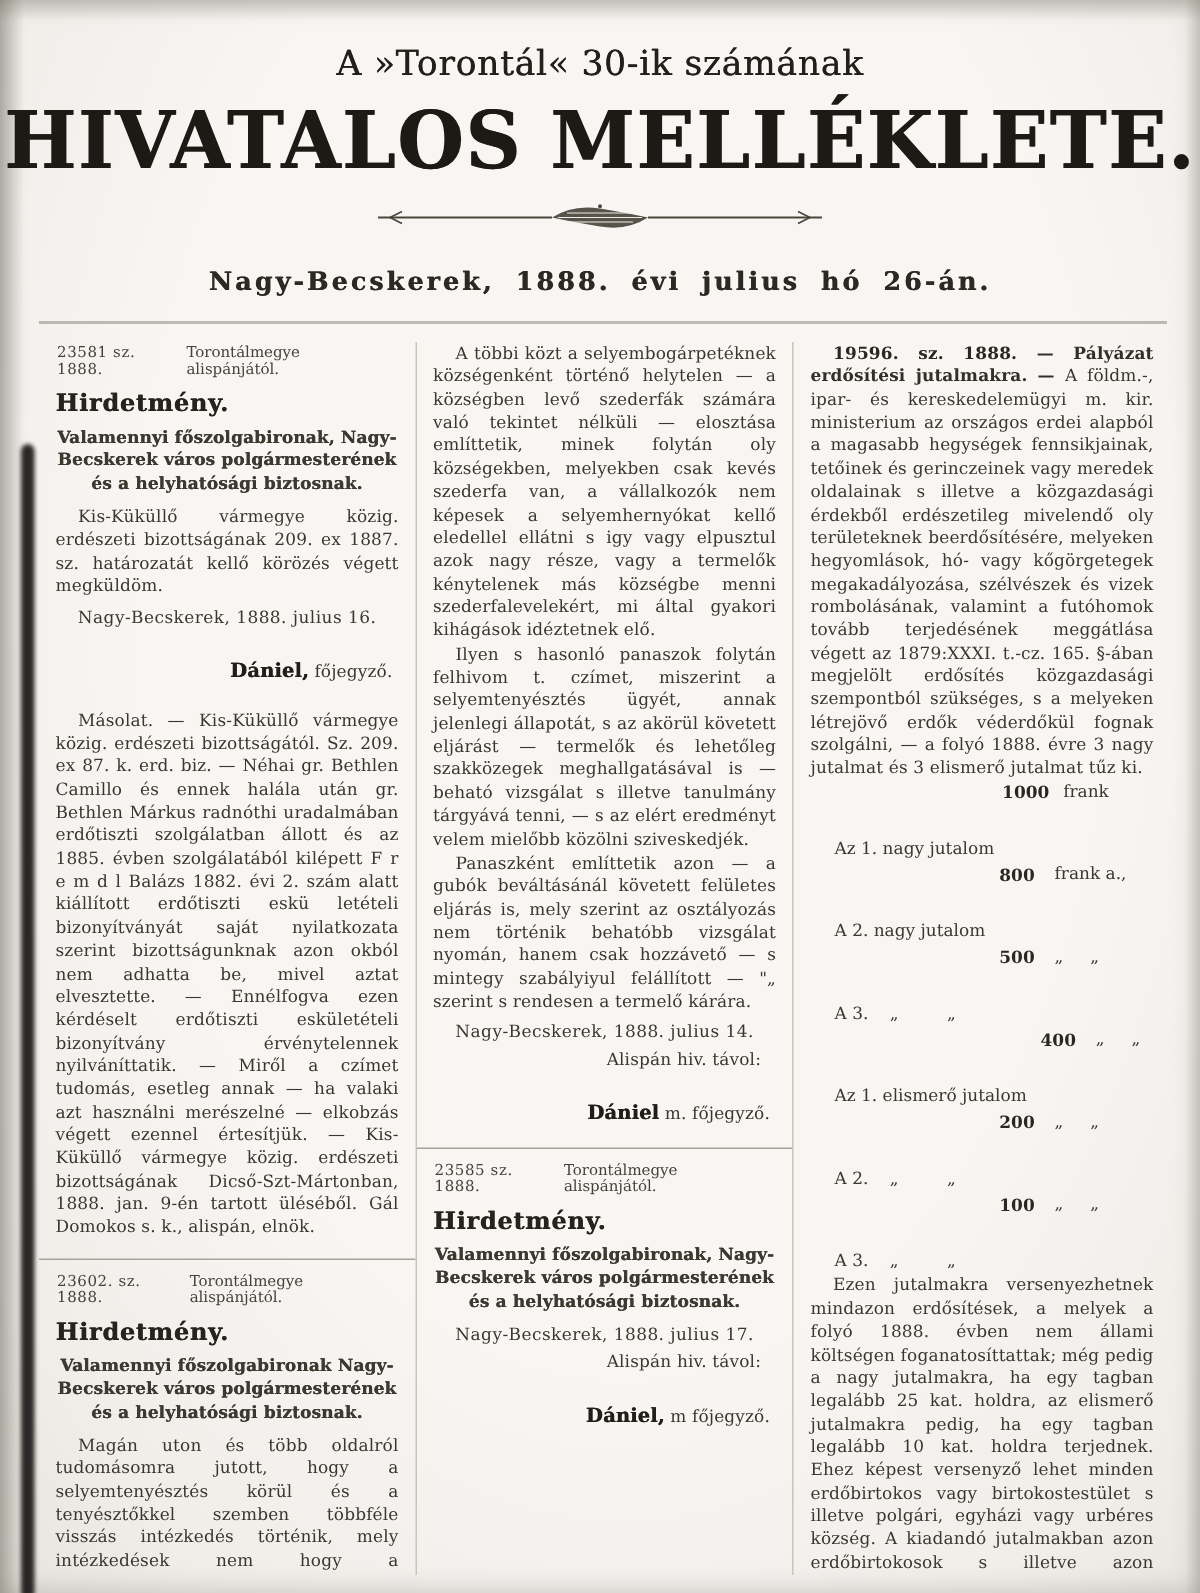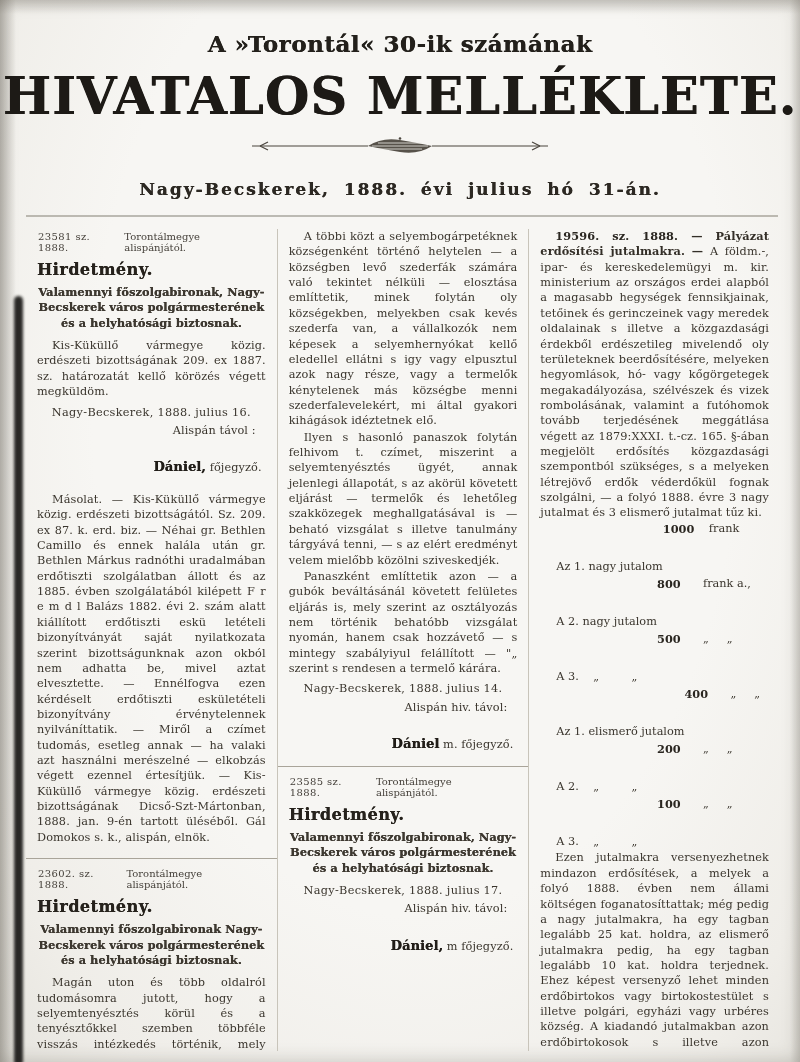--- a/index.html
+++ b/index.html
@@ -29,21 +29,21 @@
     background:linear-gradient(180deg,rgba(120,115,105,.28),rgba(120,115,105,0));
   }
   .scan-shade-right{
     position:absolute;right:0;top:0;bottom:0;width:10px;
     background:linear-gradient(270deg,rgba(110,105,95,.22),rgba(110,105,95,0));
   }
 
   
   .masthead{padding-top:30px;text-align:center;}
   .kicker{
-    font-size:23px;font-weight:bold;letter-spacing:.5px;color:#23201b;
+    font-size:23px;font-weight:normal;letter-spacing:.5px;color:#23201b;
     text-shadow:.3px 0 0 currentColor;
   }
   .main-title{
     margin-top:8px;font-size:51px;font-weight:bold;letter-spacing:1px;
     color:#1d1a16;transform:scaleY(1.04);
     text-shadow:.5px 0 0 currentColor;
     white-space:nowrap;
   }
   .ornament{margin-top:10px;height:22px;}
   .masthead-date{
@@ -82,21 +82,21 @@
   .sig-name{font-weight:bold;font-size:13px;color:#211d18;text-shadow:.3px 0 0 currentColor;}
   .sec-rule{border:none;border-top:1px solid #a9a499;margin:13px -11px 9px;}
   .sec-gap{height:16px;}
 
   .lead-bold{font-weight:bold;color:#2a2620;}
   .semi-bold{font-weight:bold;color:#332e27;}
 
   .prize-row{display:grid;grid-template-columns:1fr 42px 70px;
     font-size:11.3px;line-height:1.5;color:#3a352d;}
   .prize-l{padding-left:16px;white-space:pre;margin-top:38px;}
-  .prize-v{text-align:left;font-weight:bold;color:#2a2620;}
+  .prize-v{text-align:center;font-weight:bold;color:#2a2620;}
   .prize-r{padding-left:4px;white-space:pre;}
   .hang-line{text-indent:0;}
 </style>
 </head>
 <body>
 
 <div class="page">
   <div class="scan-shade-top"></div>
   <div class="scan-shade-left"></div>
   <div class="scan-shade-right"></div>
@@ -111,36 +111,35 @@
           <path d="M2 11 L118 11"></path>
           <path d="M182 11 L298 11"></path>
           <path d="M10 11 l8 -4 M10 11 l8 4"></path>
           <path d="M290 11 l-8 -4 M290 11 l-8 4"></path>
           <path d="M118 11 q14 -9 32 -6 q18 3 32 6 q-14 9 -32 6 q-18 -3 -32 -6 Z" fill="#57524a" stroke="none"></path>
           <path d="M122 11 h56 M128 8 h44 M128 14 h44" stroke="#efede8" stroke-width="0.8"></path>
           <circle cx="150" cy="3.5" r="1.3" fill="#4a453d" stroke="none"></circle>
         </g>
       </svg>
     </div>
-    <div class="masthead-date">Nagy-Becskerek, 1888. évi julius hó 31-án.</div>
+    <div class="masthead-date">Nagy-Becskerek, 1888. évi julius hó 26-án.</div>
     <hr class="head-rule">
   </header>
 
   <main class="cols">
 
     <section class="col">
       <div class="doc-line">
         <span class="doc-no">23581 sz. 1888.</span>
         <span class="office">Torontálmegye alispánjától.</span>
       </div>
       <h2 class="sec-heading">Hirdetmény.</h2>
       <p class="addr">Valamennyi főszolgabironak, Nagy-Becskerek város polgármesterének és a helyhatósági biztosnak.</p>
       <p>Kis-Küküllő vármegye közig. erdészeti bizottságának 209. ex 1887. sz. határozatát kellő körözés végett megküldöm.</p>
       <p class="place-date">Nagy-Becskerek, 1888. julius 16.</p>
-      <p class="sig-role">Alispán távol :</p>
       <p class="sig-line"><span class="sig-name">Dániel,</span><span> főjegyző.</span></p>
 
       <div class="sec-gap"></div>
       <p>Másolat. — Kis-Küküllő vármegye közig. erdészeti bizottságától. Sz. 209. ex 87. k. erd. biz. — Néhai gr. Bethlen Camillo és ennek halála után gr. Bethlen Márkus radnóthi uradalmában erdőtiszti szolgálatban állott és az 1885. évben szolgálatából kilépett F r e m d l Balázs 1882. évi 2. szám alatt kiállított erdőtiszti eskü letételi bizonyítványát saját nyilatkozata szerint bizottságunknak azon okból nem adhatta be, mivel aztat elvesztette. — Ennélfogva ezen kérdéselt erdőtiszti eskületételi bizonyítvány érvénytelennek nyilváníttatik. — Miről a czímet tudomás, esetleg annak — ha valaki azt használni merészelné — elkobzás végett ezennel értesítjük. — Kis-Küküllő vármegye közig. erdészeti bizottságának Dicső-Szt-Mártonban, 1888. jan. 9-én tartott üléséből. Gál Domokos s. k., alispán, elnök.</p>
 
       <hr class="sec-rule">
       <div class="doc-line">
         <span class="doc-no">23602. sz. 1888.</span>
         <span class="office">Torontálmegye alispánjától.</span>
       </div>

